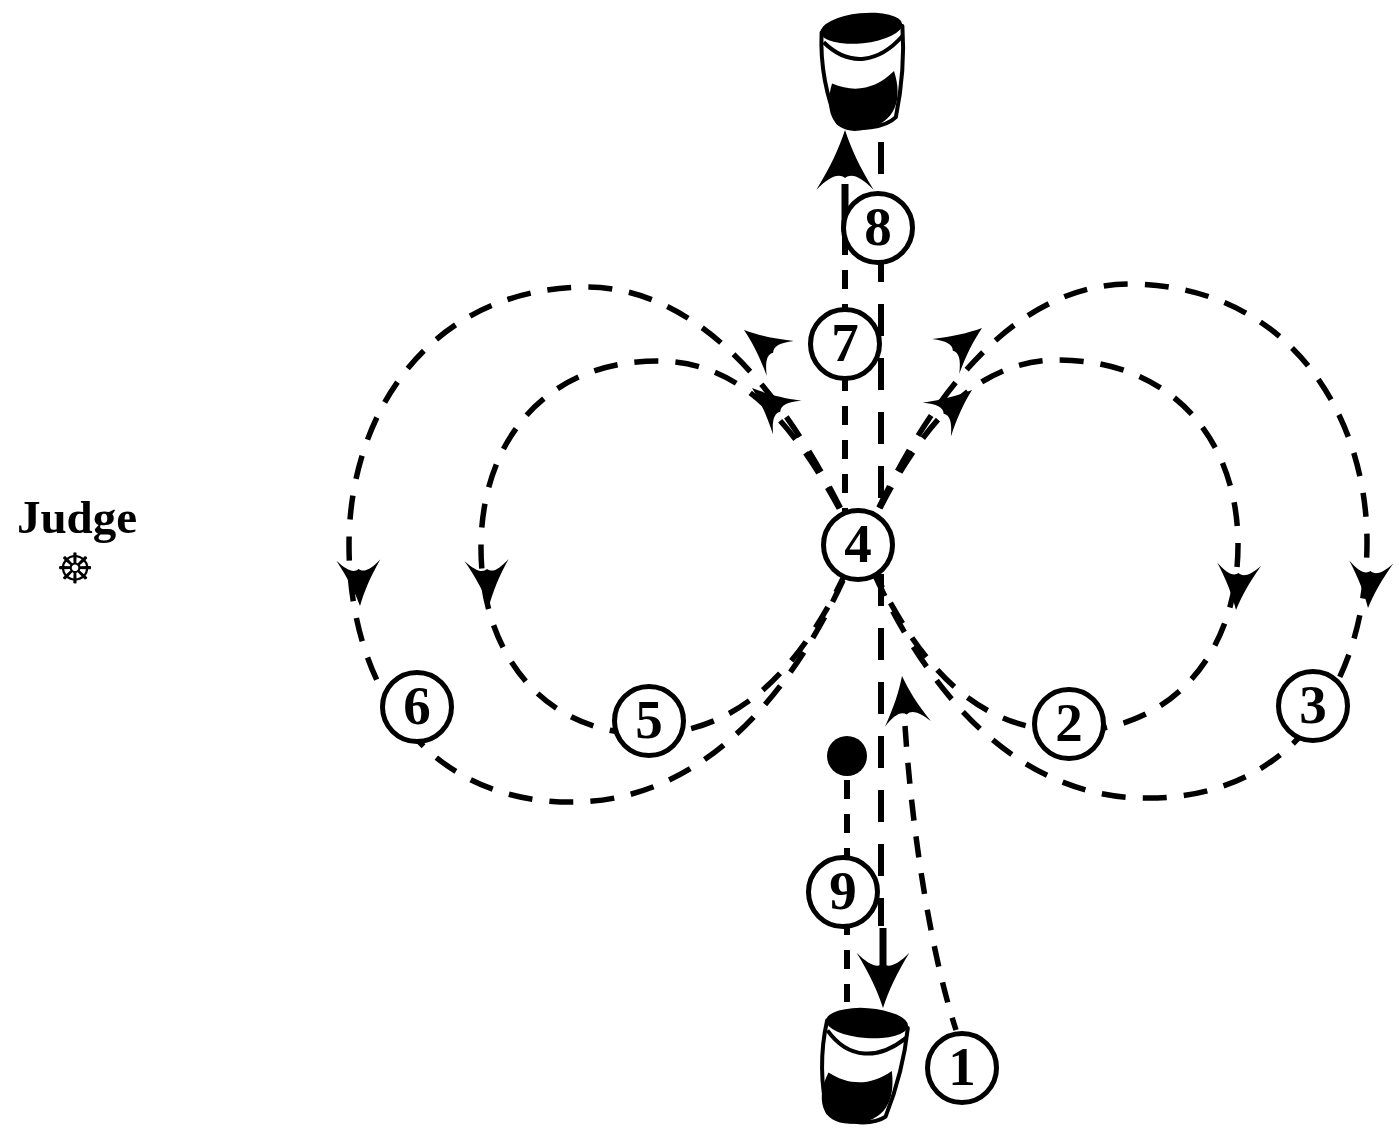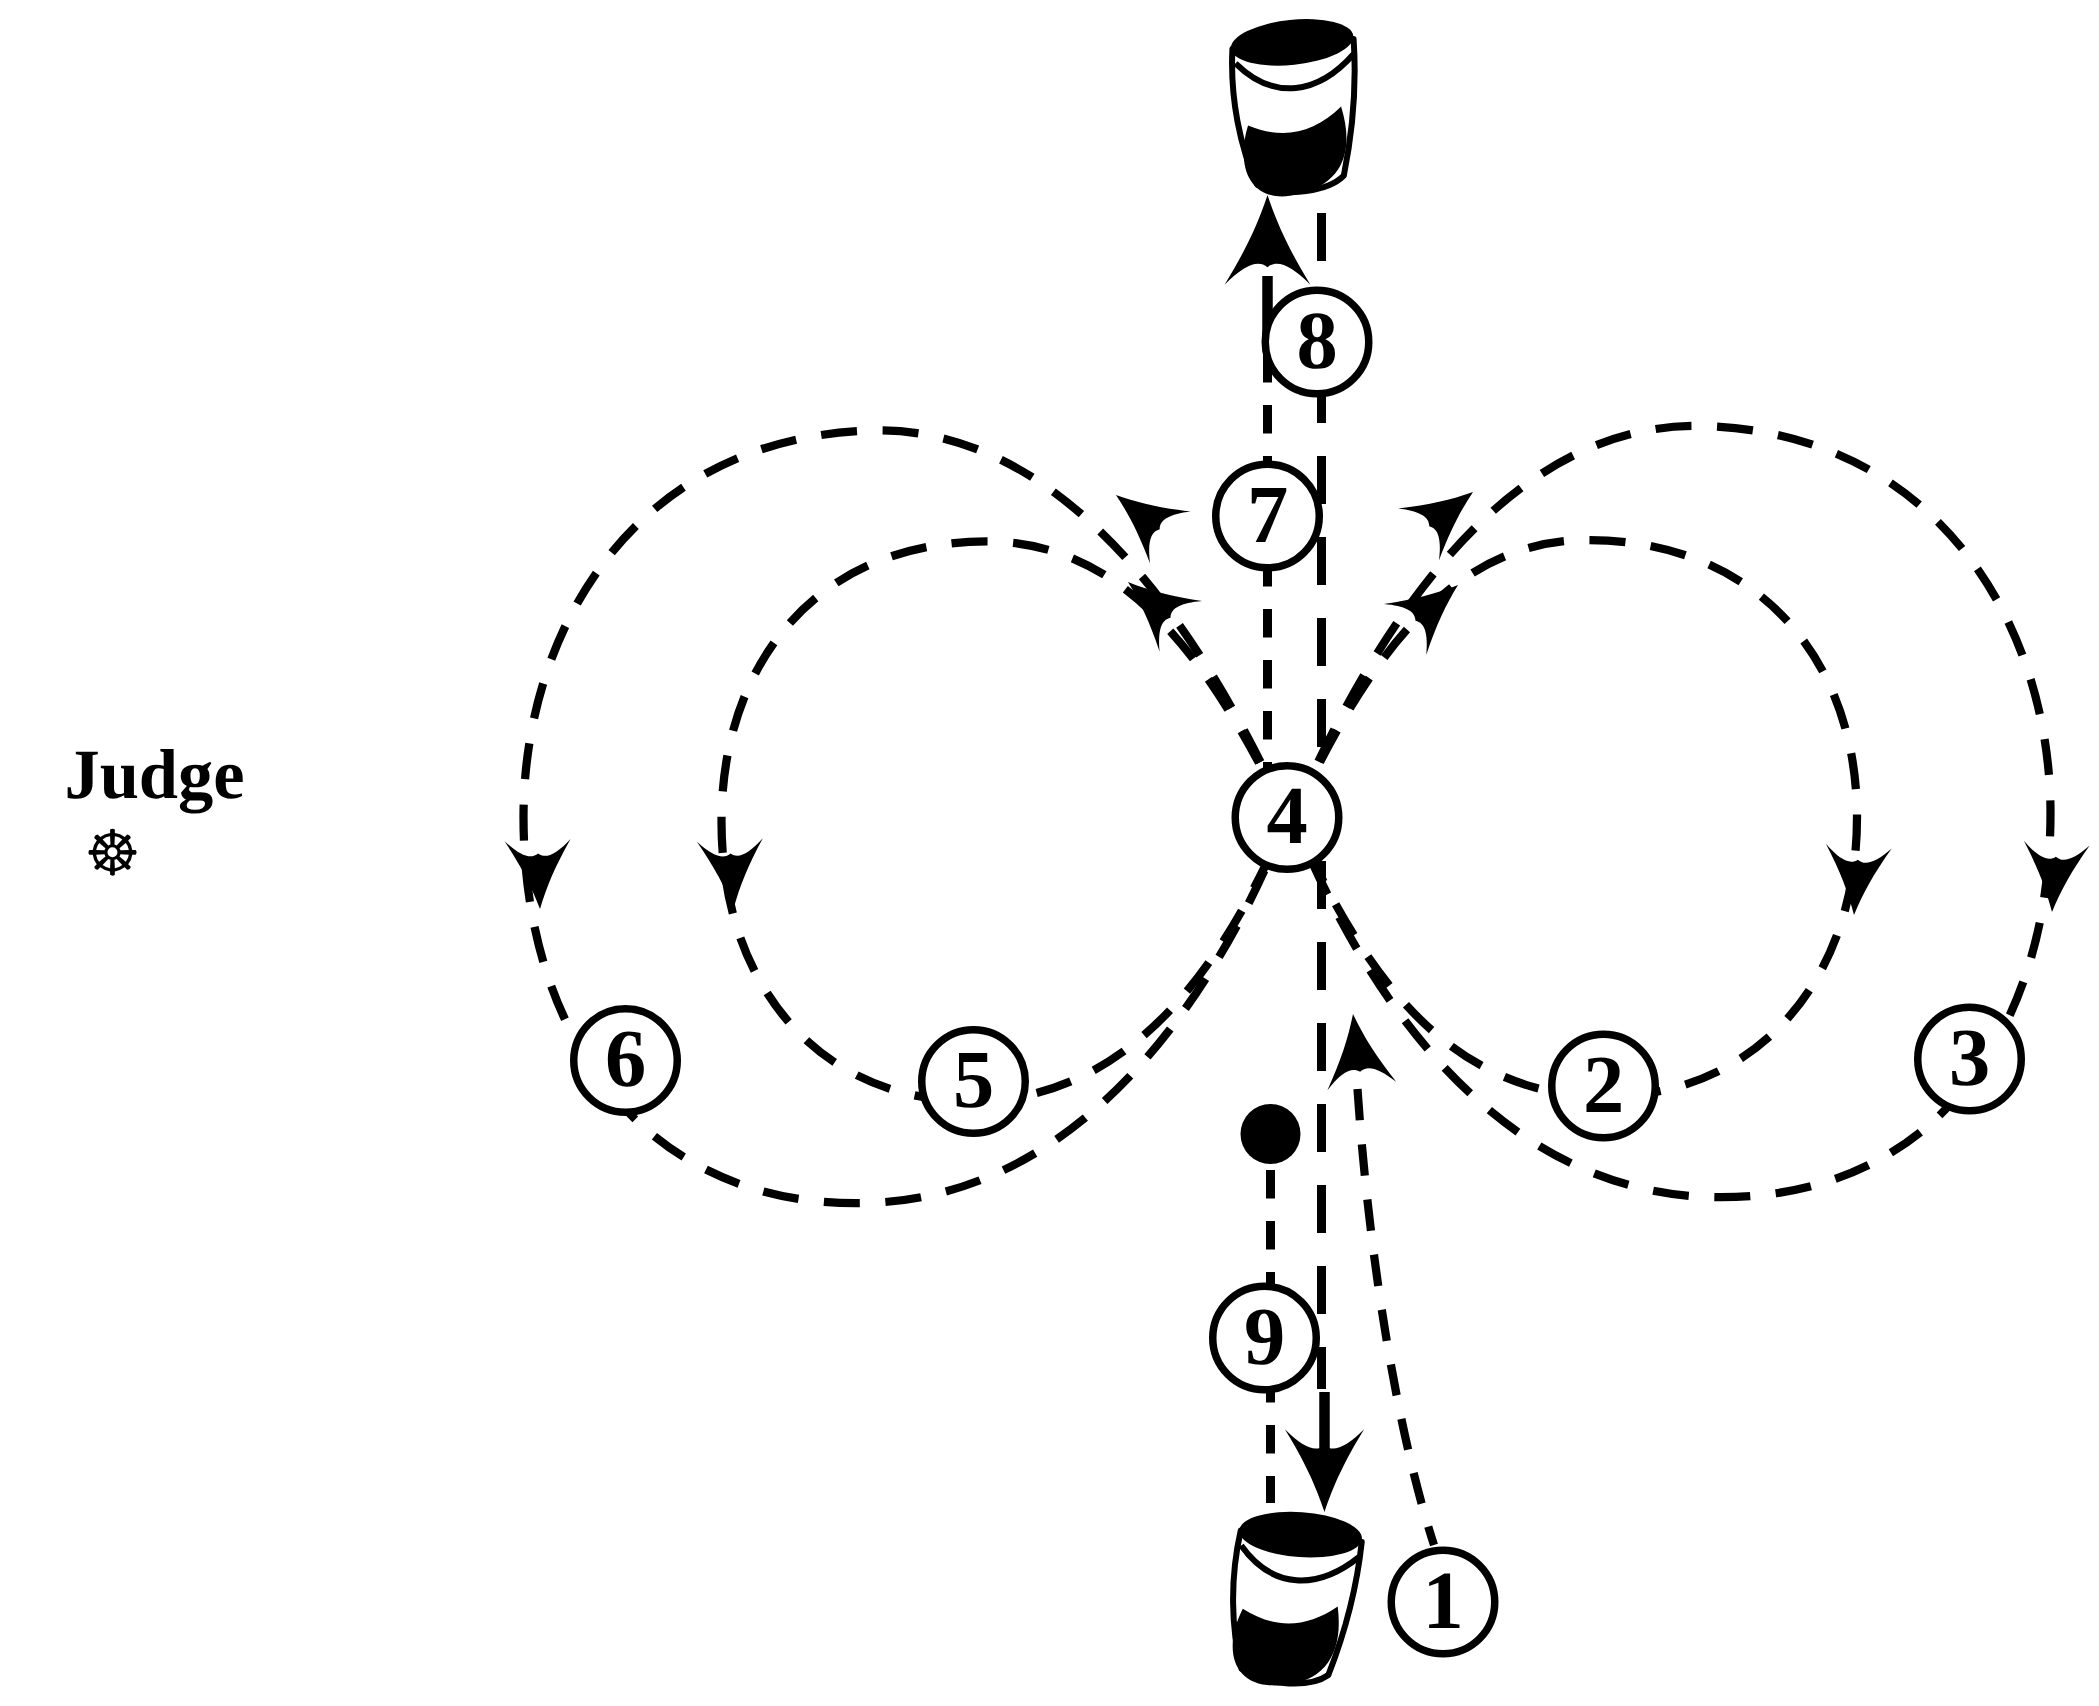--- a/index.html
+++ b/index.html
@@ -21,21 +21,21 @@
     display:flex;align-items:center;justify-content:center;
     font-family:"Liberation Serif", serif;
     font-weight:700;
     font-size:55px;
     line-height:1;
     color:#000;
     padding-bottom:4px;
   }
   .judge{
     position:absolute;
-    left:28px;top:494px;
+    left:2px;top:494px;
     width:150px;
     text-align:center;
     font-family:"Liberation Serif", serif;
     font-weight:700;
     font-size:47px;
     color:#000;
     line-height:1.0;
   }
   .judge-wheel{
     position:absolute;

